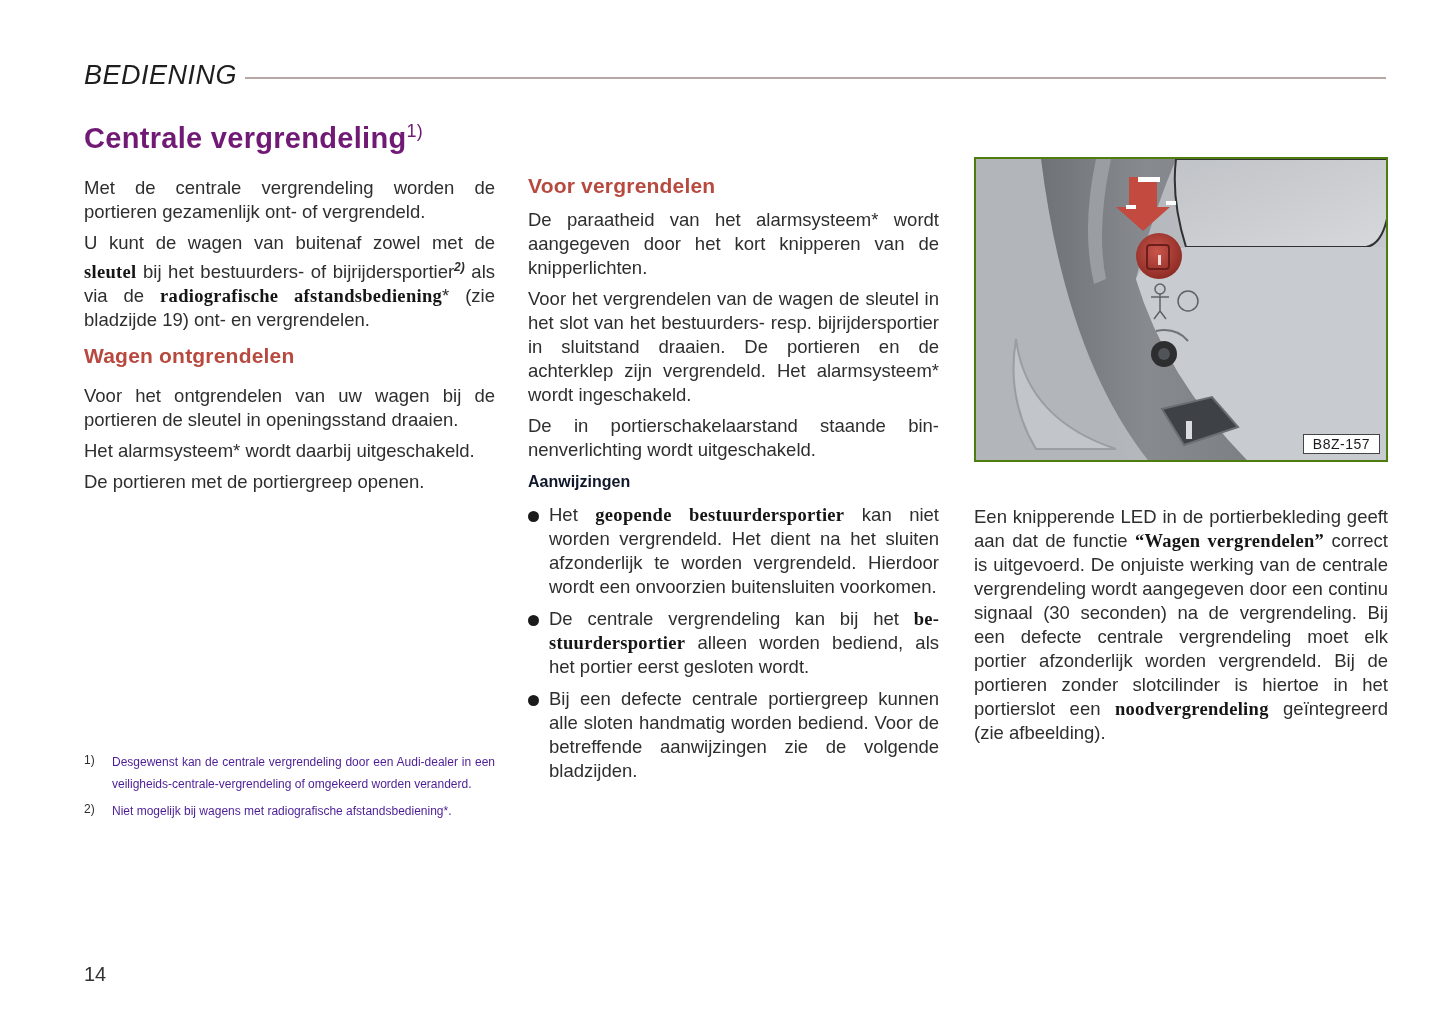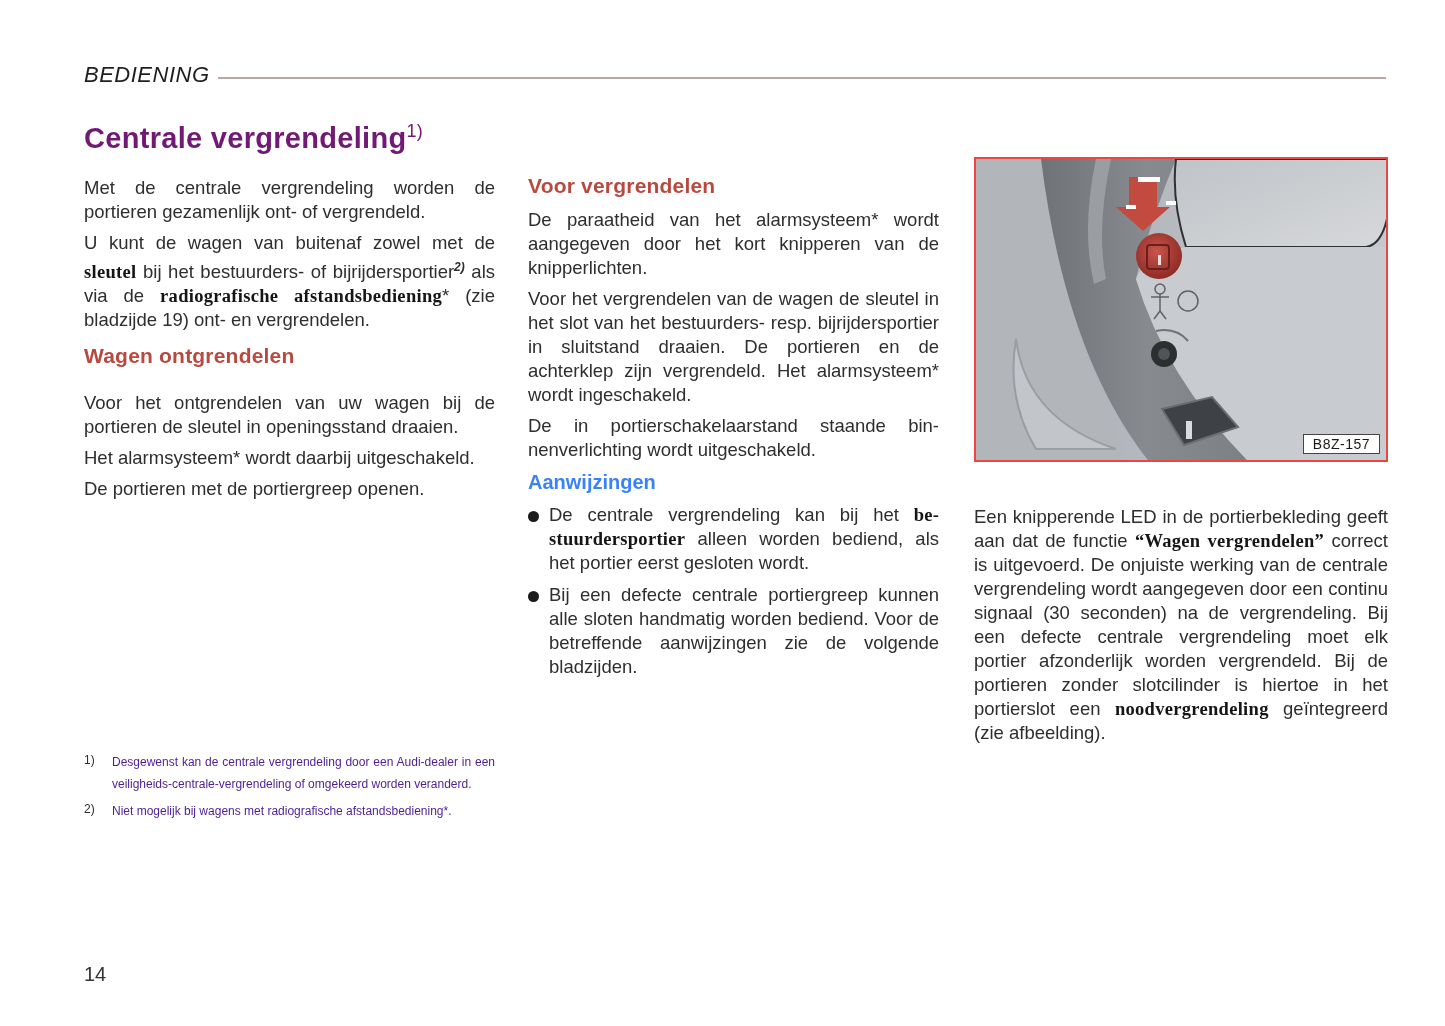--- a/index.html
+++ b/index.html
@@ -1,68 +1,68 @@
 <!DOCTYPE html>
 <html><head>
 <meta charset="utf-8">
 <style>
   * { margin: 0; padding: 0; box-sizing: border-box; }
   html, body { width: 1445px; height: 1026px; background: #ffffff; overflow: hidden; }
   body { position: relative; font-family: "Liberation Sans", sans-serif; color: #2b2b2b; }
 
   .running-head { position: absolute; left: 84px; top: 58px; width: 1302px; height: 34px; display: flex; align-items: center; }
-  .running-head .label { font-style: italic; font-size: 22px; color: #1e1e1e; letter-spacing: 0.5px; white-space: nowrap; }
+  .running-head .label { font-style: italic; font-size: 27px; color: #1e1e1e; letter-spacing: 0.5px; white-space: nowrap; }
   .running-head .rule { flex: 1; height: 2px; background: #b7a7a5; margin-left: 8px; margin-top: 5px; }
 
   .col { position: absolute; }
   .col1 { left: 84px; top: 118px; width: 411px; }
   .col2 { left: 528px; top: 172px; width: 411px; }
   .col3 { left: 974px; top: 143px; width: 414px; }
 
   h1.section-title { font-family: Liberation Sans, sans-serif; font-weight: bold; color: #701a75; font-size: 29px; letter-spacing: 0.3px; line-height: 40px; }
   h1.section-title sup { font-weight: normal; font-size: 18px; vertical-align: super; line-height: 0; }
   h2.sub { font-weight: bold; color: #b8493e; font-size: 21px; letter-spacing: 0.2px; line-height: 28px; }
-  h3.hint { font-weight: bold; color: #3b82f6; font-size: 20px; line-height: 26px; }
+  h3.hint { font-weight: bold; color: #0f172a; font-size: 16px; line-height: 26px; }
 
   p.body { font-size: 18.5px; line-height: 24px; text-align: justify; color: #2e2e2e; margin-bottom: 7px; hyphens: manual; }
   p.body b { color: #151515; font-weight: bold; letter-spacing: 0.3px; font-family: Liberation Serif, serif; }
   p.body sup { font-size: 12px; font-style: italic; font-weight: bold; }
 
   .bullet { display: flex; align-items: flex-start; }
   .bullet .dot { flex: none; width: 11px; height: 11px; border-radius: 50%; background: #1b1b1b; margin-top: 8px; margin-right: 10px; }
   .bullet p.body { margin-bottom: 0; }
   .bullet-item { margin-bottom: 8px; }
 
   .footnotes { position: absolute; left: 84px; top: 752px; width: 411px; }
   .fn { display: flex; margin-bottom: 6px; }
   .fn .mark { flex: none; width: 28px; font-size: 12px; padding-top: 1px; color: #2e2e2e; }
   .fn .text { font-size: 12px; line-height: 21.5px; color: #4c1d95; text-align: justify; }
 
   .page-number { position: absolute; left: 84px; top: 963px; font-size: 20px; color: #333; }
 
-  .figure { position: relative; width: 414px; height: 305px; margin-top: 14px; border: 2px solid #ef4444; overflow: hidden; background: #b5b9bf; }
+  .figure { position: relative; width: 414px; height: 305px; margin-top: 14px; border: 2px solid #4d7c0f; overflow: hidden; background: #b5b9bf; }
   .figure svg { display: block; }
   .fig-label { position: absolute; right: 6px; bottom: 6px; background: #ffffff; border: 1px solid #444; padding: 1px 9px; font-size: 14px; color: #1a1a1a; letter-spacing: 0.5px; }
 
   .col3 p.body { margin-top: 43px; }
 </style>
 </head>
 <body>
 
 <div class="running-head">
   <span class="label">BEDIENING</span>
   <span class="rule"></span>
 </div>
 
 <div class="col col1">
   <h1 class="section-title"><span>Centrale vergrendeling</span><sup>1)</sup></h1>
   <div style="height:18px"></div>
   <p class="body">Met de centrale vergrendeling worden de portieren gezamenlijk ont- of vergrendeld.</p>
   <p class="body"><span>U kunt de wagen van buitenaf zowel met de </span><b>sleutel</b><span> bij het bestuurders- of bijrijderspor­tier</span><sup>2)</sup><span> als via de </span><b>radiografische af­standsbediening</b><span>* (zie bladzijde 19) ont- en vergrendelen.</span></p>
-  <h2 class="sub" style="margin-top:10px;margin-bottom:21px;">Wagen ontgrendelen</h2>
+  <h2 class="sub" style="margin-top:10px;margin-bottom:14px;">Wagen ontgrendelen</h2>
   <p class="body">Voor het ontgrendelen van uw wagen bij de portieren de sleutel in openingsstand draaien.</p>
   <p class="body">Het alarmsysteem* wordt daarbij uitge­schakeld.</p>
   <p class="body" style="text-align:left">De portieren met de portiergreep openen.</p>
 </div>
 
 <div class="footnotes">
   <div class="fn">
     <span class="mark">1)</span>
     <span class="text">Desgewenst kan de centrale vergrendeling door een Audi-dealer in een veiligheids-cen­trale-vergrendeling of omgekeerd worden ver­anderd.</span>
   </div>
@@ -72,20 +72,24 @@
   </div>
 </div>
 
 <div class="col col2">
   <h2 class="sub" style="margin-bottom:8px;">Voor vergrendelen</h2>
   <p class="body">De paraatheid van het alarmsysteem* wordt aangegeven door het kort knipperen van de knipperlichten.</p>
   <p class="body">Voor het vergrendelen van de wagen de sleutel in het slot van het bestuurders- resp. bijrijdersportier in sluitstand draaien. De portieren en de achterklep zijn vergrendeld. Het alarmsysteem* wordt ingeschakeld.</p>
   <p class="body">De in portierschakelaarstand staande bin­nenverlichting wordt uitgeschakeld.</p>
   <h3 class="hint" style="margin-top:4px;margin-bottom:8px;">Aanwijzingen</h3>
 
+  <div class="bullet bullet-item">
+    <span class="dot"></span>
+    <p class="body"><span>Het </span><b>geopende bestuurdersportier</b><span> kan niet worden vergrendeld. Het dient na het sluiten afzonderlijk te worden vergren­deld. Hierdoor wordt een onvoorzien bui­tensluiten voorkomen.</span></p>
+  </div>
   <div class="bullet bullet-item">
     <span class="dot"></span>
     <p class="body"><span>De centrale vergrendeling kan bij het </span><b>be­stuurdersportier</b><span> alleen worden be­diend, als het portier eerst gesloten wordt.</span></p>
   </div>
   <div class="bullet bullet-item">
     <span class="dot"></span>
     <p class="body"><span>Bij een defecte centrale portiergreep kunnen alle sloten handmatig worden be­diend. Voor de betreffende aanwijzingen zie de volgende bladzijden.</span></p>
   </div>
 </div>
 

